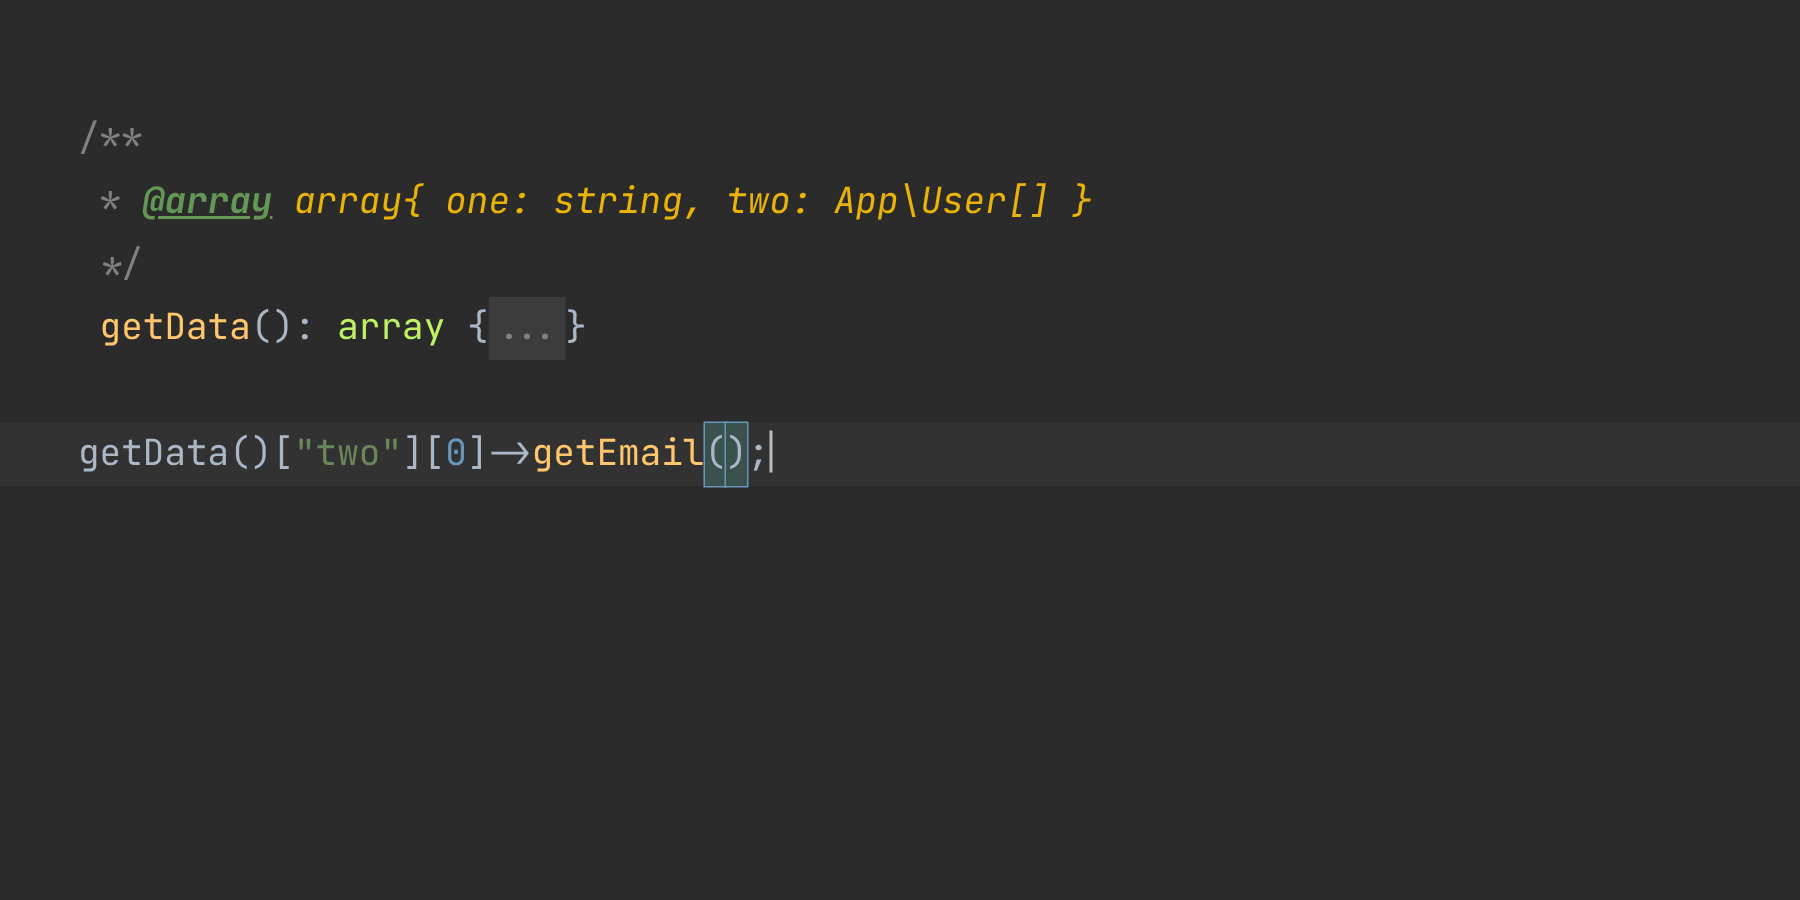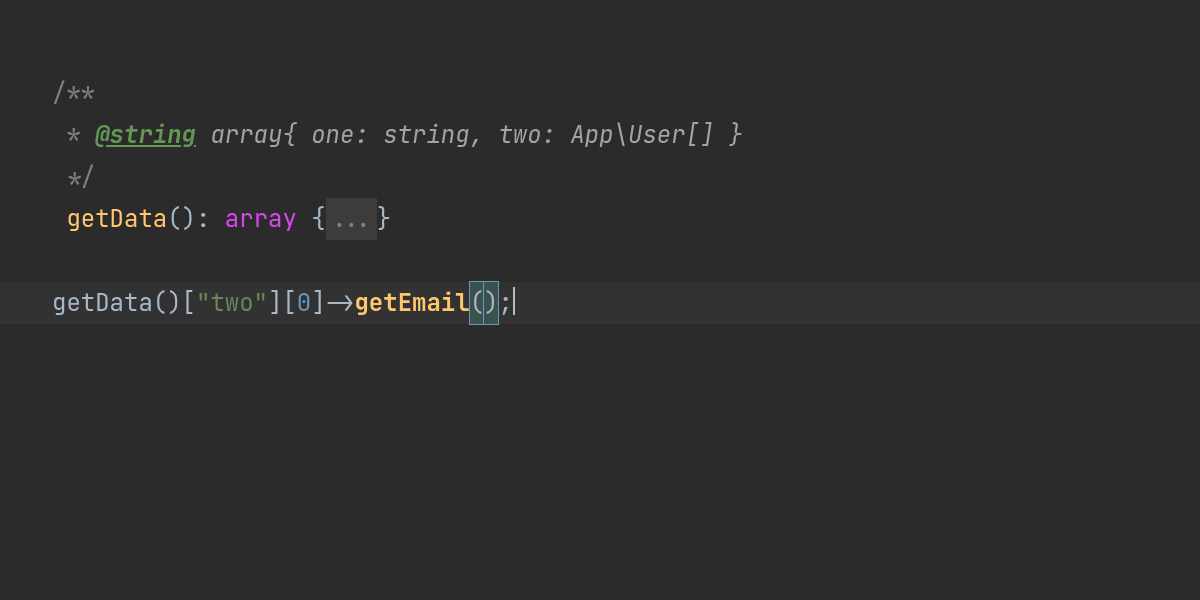--- a/index.html
+++ b/index.html
@@ -38,21 +38,21 @@
 
     .highlighted-line {
       background-color: #323232;
     }
 
     .comment {
       color: #808080;
     }
 
     .comment-italic {
-      color: #a3a3a3;
+      color: #eab308;
       font-style: italic;
       text-align: right;
     }
 
     .doc-tag {
       color: #629755;
       font-style: italic;
       font-weight: bold;
       text-decoration: underline;
     }
@@ -63,40 +63,39 @@
 
     .function-name {
       color: #ffc66d;
     }
 
     .punct {
       color: #a9b7c6;
     }
 
     .type-keyword {
-      color: #d946ef;
+      color: #bef264;
     }
 
     .folded {
       background-color: #3c3c3c;
       color: #808080;
       padding: 0 4px;
     }
 
     .string {
       color: #6a8759;
     }
 
     .number {
       color: #6897bb;
     }
 
     .method {
       color: #ffc66d;
-      font-weight: bold;
     }
 
     .bracket-match {
       background-color: #3b514d;
       outline: 1px solid #6897bb;
       color: #a9b7c6;
     }
 
     .cursor {
       display: inline-block;
@@ -114,21 +113,21 @@
 </head>
 <body>
 
 <div class="editor">
 
   <div class="line">
     <span class="comment">/**</span>
   </div>
 
   <div class="line">
-    <span class="comment"> * </span><span class="doc-tag">@string</span><span class="comment-italic"> array{ one: string, two: App\User[] }</span>
+    <span class="comment"> * </span><span class="doc-tag">@array</span><span class="comment-italic"> array{ one: string, two: App\User[] }</span>
   </div>
 
   <div class="line">
     <span class="comment"> */</span>
   </div>
 
   <div class="line">
     <span class="plain"> </span><span class="function-name">getData</span><span class="punct">()</span><span class="punct">: </span><span class="type-keyword">array</span><span class="plain"> </span><span class="punct">{</span><span class="folded">...</span><span class="punct">}</span>
   </div>
 

